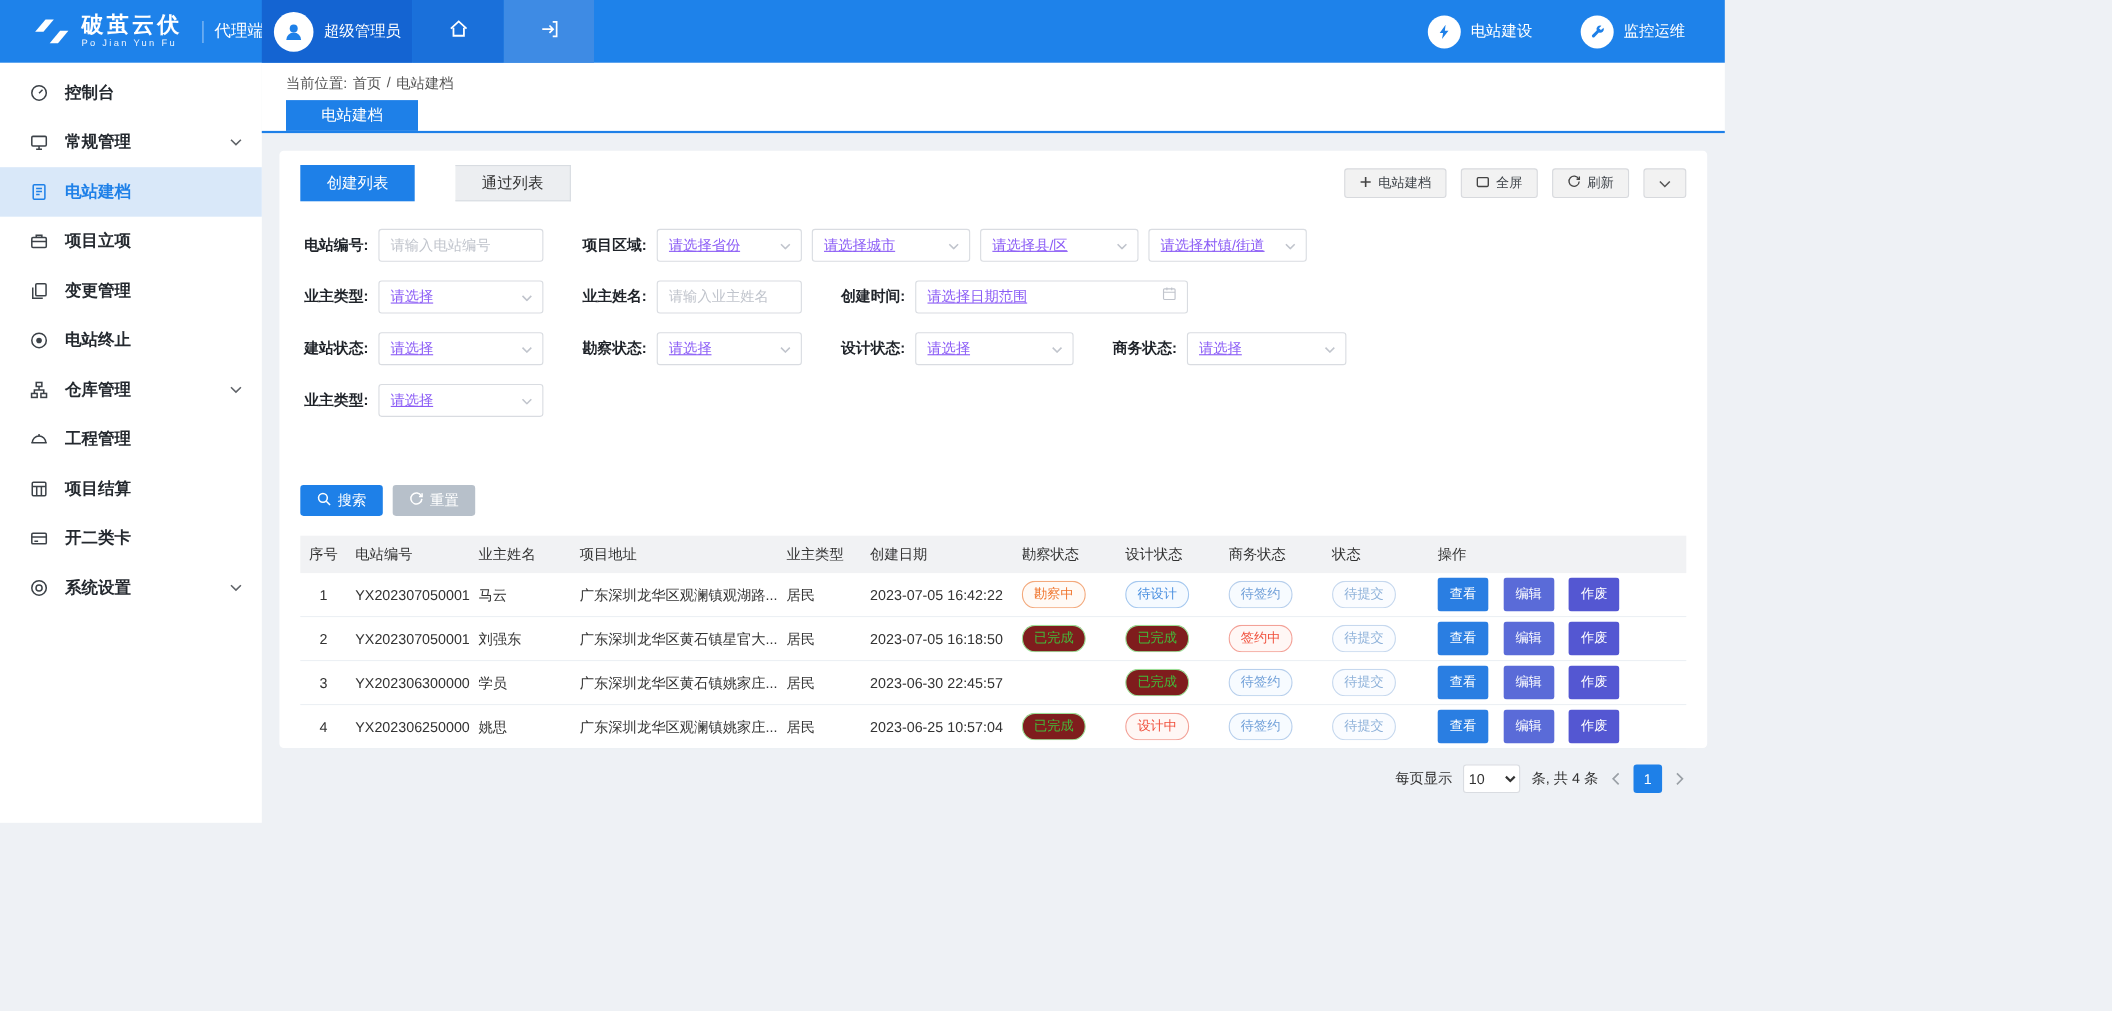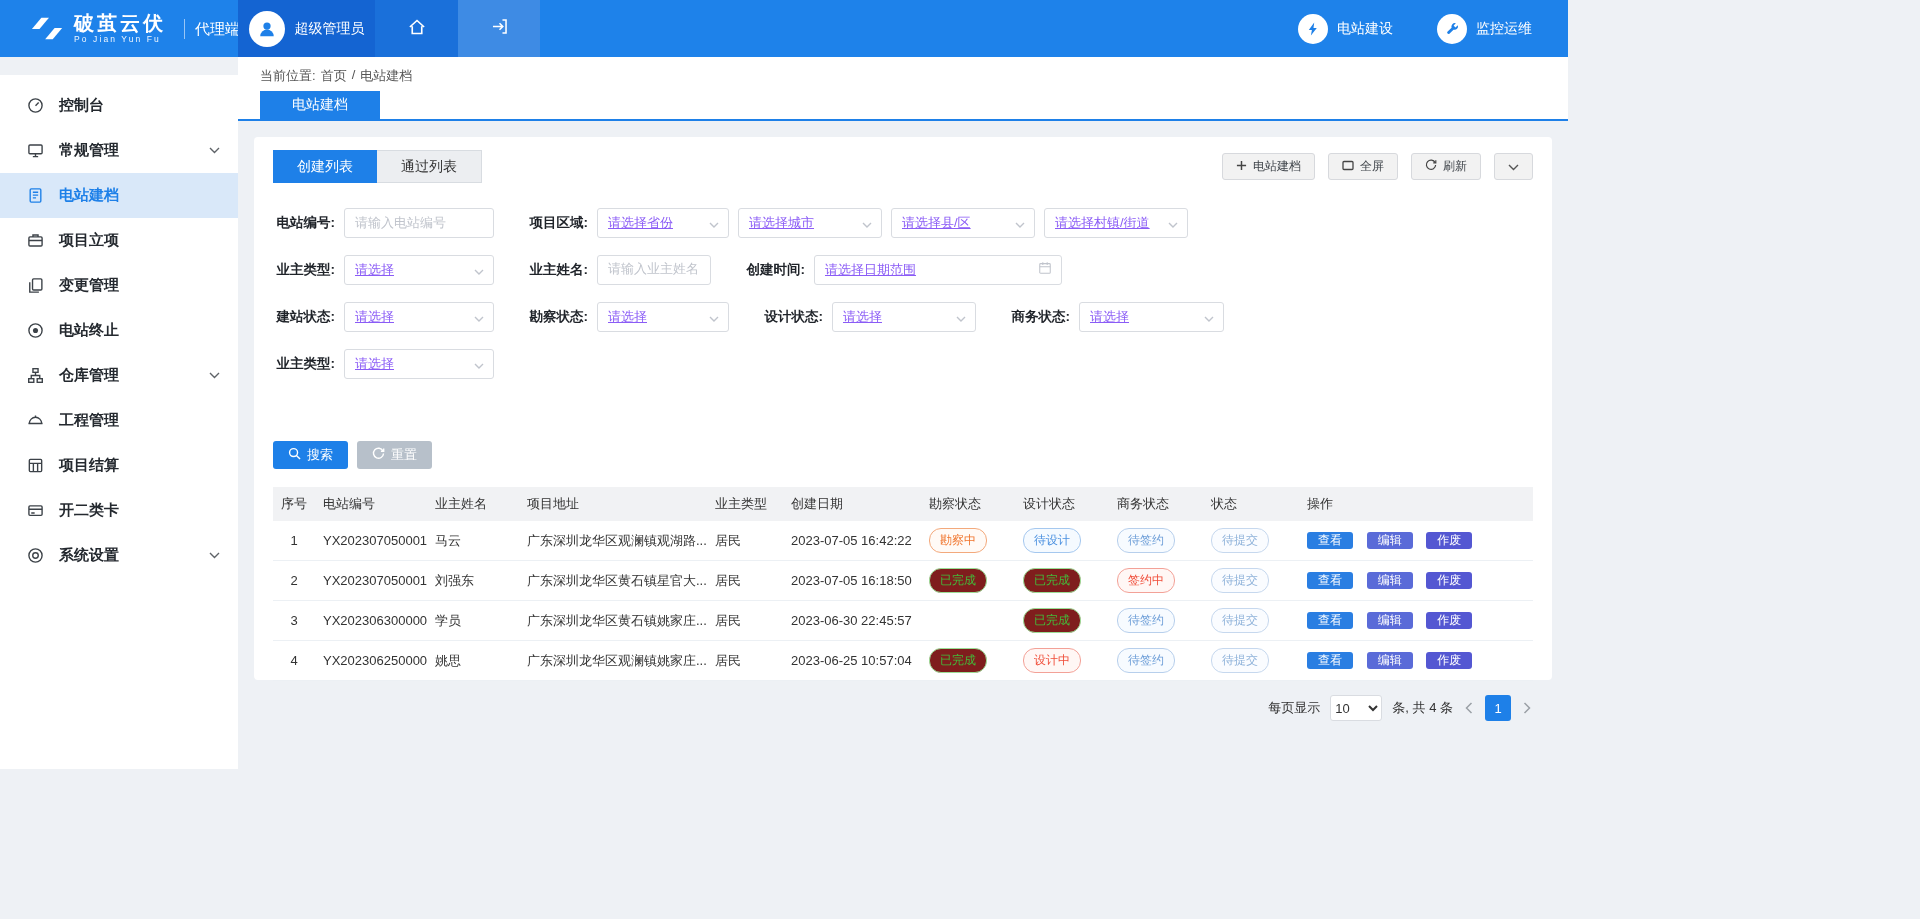--- a/index.html
+++ b/index.html
@@ -18,77 +18,77 @@
   .seg-user { width:137px; background:#1464d2; gap:10px; }
   .avatar { width:36px; height:36px; border-radius:50%; background:#fff; display:flex; align-items:center; justify-content:center; flex:0 0 36px; }
   .seg-user-name { font-size:14px; white-space:nowrap; }
   .seg-home { width:83px; background:#1a70da; }
   .seg-exit { width:82px; background:#3e8be4; }
   .header-right { margin-left:auto; display:flex; align-items:center; gap:44px; padding-right:36px; }
   .hnav { display:flex; align-items:center; gap:9px; font-size:14px; cursor:pointer; white-space:nowrap; }
   .hicon-circle { width:30px; height:30px; border-radius:50%; background:#fff; display:flex; align-items:center; justify-content:center; }
 
   
-  .sidebar { position:absolute; top:75px; left:0; width:238px; height:694px; background:#fff; padding-top:8px; }
+  .sidebar { position:absolute; top:54px; left:0; width:238px; height:694px; background:#fff; padding-top:8px; }
   .sitem { position:relative; height:45px; display:flex; align-items:center; padding-left:27px; gap:15px; font-size:15px; font-weight:600; color:#24292f; cursor:pointer; }
   .sitem .sicon { width:17px; height:17px; color:#3c4248; display:flex; flex:0 0 17px; }
   .sitem.active { background:#d9e8f9; color:#1e80e8; }
   .sitem.active .sicon { color:#1e80e8; }
   .schevron { position:absolute; right:18px; display:flex; }
 
   
   .topstrip { position:absolute; left:238px; top:57px; width:1330px; height:64px; background:#fff; border-bottom:2px solid #1e80e8; }
   .breadcrumb { padding:10px 0 0 22px; font-size:13px; color:#555; display:flex; gap:5px; }
   .bc-link { cursor:pointer; }
   .page-tab { position:absolute; left:22px; bottom:0; height:28px; background:#1e80e8; color:#fff; font-size:14px; display:flex; align-items:center; justify-content:center; padding:0 32px; cursor:pointer; }
 
   
   .workspace { position:absolute; left:238px; top:123px; width:1330px; height:628px; }
   .card { margin:14px 16px; background:#fff; border-radius:4px; padding:13px 19px 18px; height:543px; }
 
   .panel-head { display:flex; align-items:center; }
-  .ptabs { display:flex; align-self:flex-start; }
+  .ptabs { display:flex; align-self:flex-start;gap:37px; }
   .ptab { height:33px; padding:0 24px; display:flex; align-items:center; font-size:14px; cursor:pointer; white-space:nowrap; }
   .ptab.active { background:#1e80e8; color:#fff; }
   .ptab.plain { background:#eceef1; color:#333; border:1px solid #d8dce1; border-left:none; }
   .toolbar { margin-left:auto; display:flex; gap:13px; align-items:center; }
   .tbtn { height:27px; padding:0 13px; background:#f2f2f2; border:1px solid #d7d9dd; border-radius:3px; color:#3f444a; font-size:12px; display:flex; align-items:center; gap:6px; cursor:pointer; white-space:nowrap; }
 
   
   .filters { margin-top:16px; }
   .frow { display:flex; align-items:center; height:47px; }
   .flabel { width:62px; flex:0 0 62px; text-align:right; font-size:13.5px; font-weight:600; color:#1f2329; white-space:nowrap; }
   .fbox { height:30px; border:1px solid #d9dce1; border-radius:3px; background:#fff; margin-left:9px; }
   input.fbox { padding:0 10px; font-size:13px; color:#333; outline:none; }
   input.fbox::placeholder { color:#c0c4cc; }
   .fselect, .fdate { display:flex; align-items:center; justify-content:space-between; padding:0 9px 0 10px; cursor:pointer; }
   .ph { font-size:13px; color:#8b5cf6; white-space:nowrap; overflow:hidden;text-decoration:underline; }
   .spacer { width:32px; flex:0 0 32px; }
-  .w150{width:150px;} .w132{width:132px;} .w138{width:114px;font-family:Liberation Mono, monospace;} .w144{width:144px;} .w145{width:145px;} .w248{width:248px;}
+  .w150{width:150px;} .w132{width:132px;} .w138{width:132px;} .w144{width:144px;} .w145{width:145px;} .w248{width:248px;}
   .actions-row { margin-top:10px; display:flex; gap:9px; }
   .btn { height:28px; border:none; border-radius:3px; color:#fff; font-size:13px; display:flex; align-items:center; gap:6px; padding:0 15px; cursor:pointer;margin-top:44px; }
   .btn-search { background:#1e80e8; }
   .btn-reset { background:#b7c0ca; }
 
   
   .table { margin-top:18px; }
   .tgrid { display:grid; grid-template-columns:42px 112px 92px 188px 76px 138px 94px 94px 94px 96px 1fr; align-items:center; }
   .thead { background:#f1f2f4; height:34px; font-size:13px; color:#333; }
   .tgrid > div { padding-left:8px; white-space:nowrap; overflow:hidden; }
   .trow { height:40px; border-bottom:1px solid #ecf0f4; font-size:13px; color:#333; }
   .c-no { text-align:center; padding-left:0 !important; }
   .badge { display:inline-block; min-width:58px; text-align:center; padding:3px 6px; border-radius:12px; font-size:12px; border:1px solid transparent; }
   .badge:empty { display:none; }
   .tone-orange    { color:#f0742c; border-color:#f3a97c; background:#fffaf6; }
   .tone-red       { color:#f04e3a; border-color:#f3a197; background:#fff7f5; }
   .tone-green     { color:#43bb3a; border-color:#9cdd96; background:#7f1d1d;font-family:Liberation Serif, serif; }
   .tone-blue      { color:#4a90e0; border-color:#a5c8ef; background:#f5faff; }
   .tone-lightblue { color:#6f9fd8; border-color:#b7cfec; background:#f7fbff; }
   .tone-muted     { color:#8fb2da; border-color:#c6d8ee; background:#fafcff; }
-  .abtn { width:46px; height:17px; border:none; border-radius:3px; color:#fff; font-size:12px; margin-right:10px; cursor:pointer; }
+  .abtn { width:46px; height:31px; border:none; border-radius:3px; color:#fff; font-size:12px; margin-right:10px; cursor:pointer; }
   .abtn-view { background:#2a7ee2; }
   .abtn-edit { background:#5a6bd8; }
   .abtn-void { background:#5457d2; }
 
   
   .pager { margin-top:14px; display:flex; justify-content:flex-end; align-items:center; gap:10px; font-size:13px; color:#333; }
   .pp-select { height:26px; width:52px; border:1px solid #d9dce1; border-radius:3px; color:#333; font-size:13px; background:#fff; }
   .pnav { display:flex; align-items:center; cursor:pointer; padding:0 2px; }
   .pnum { width:26px; height:26px; border-radius:3px; background:#1e80e8; color:#fff; display:flex; align-items:center; justify-content:center; font-size:13px; cursor:pointer; }
 </style>

